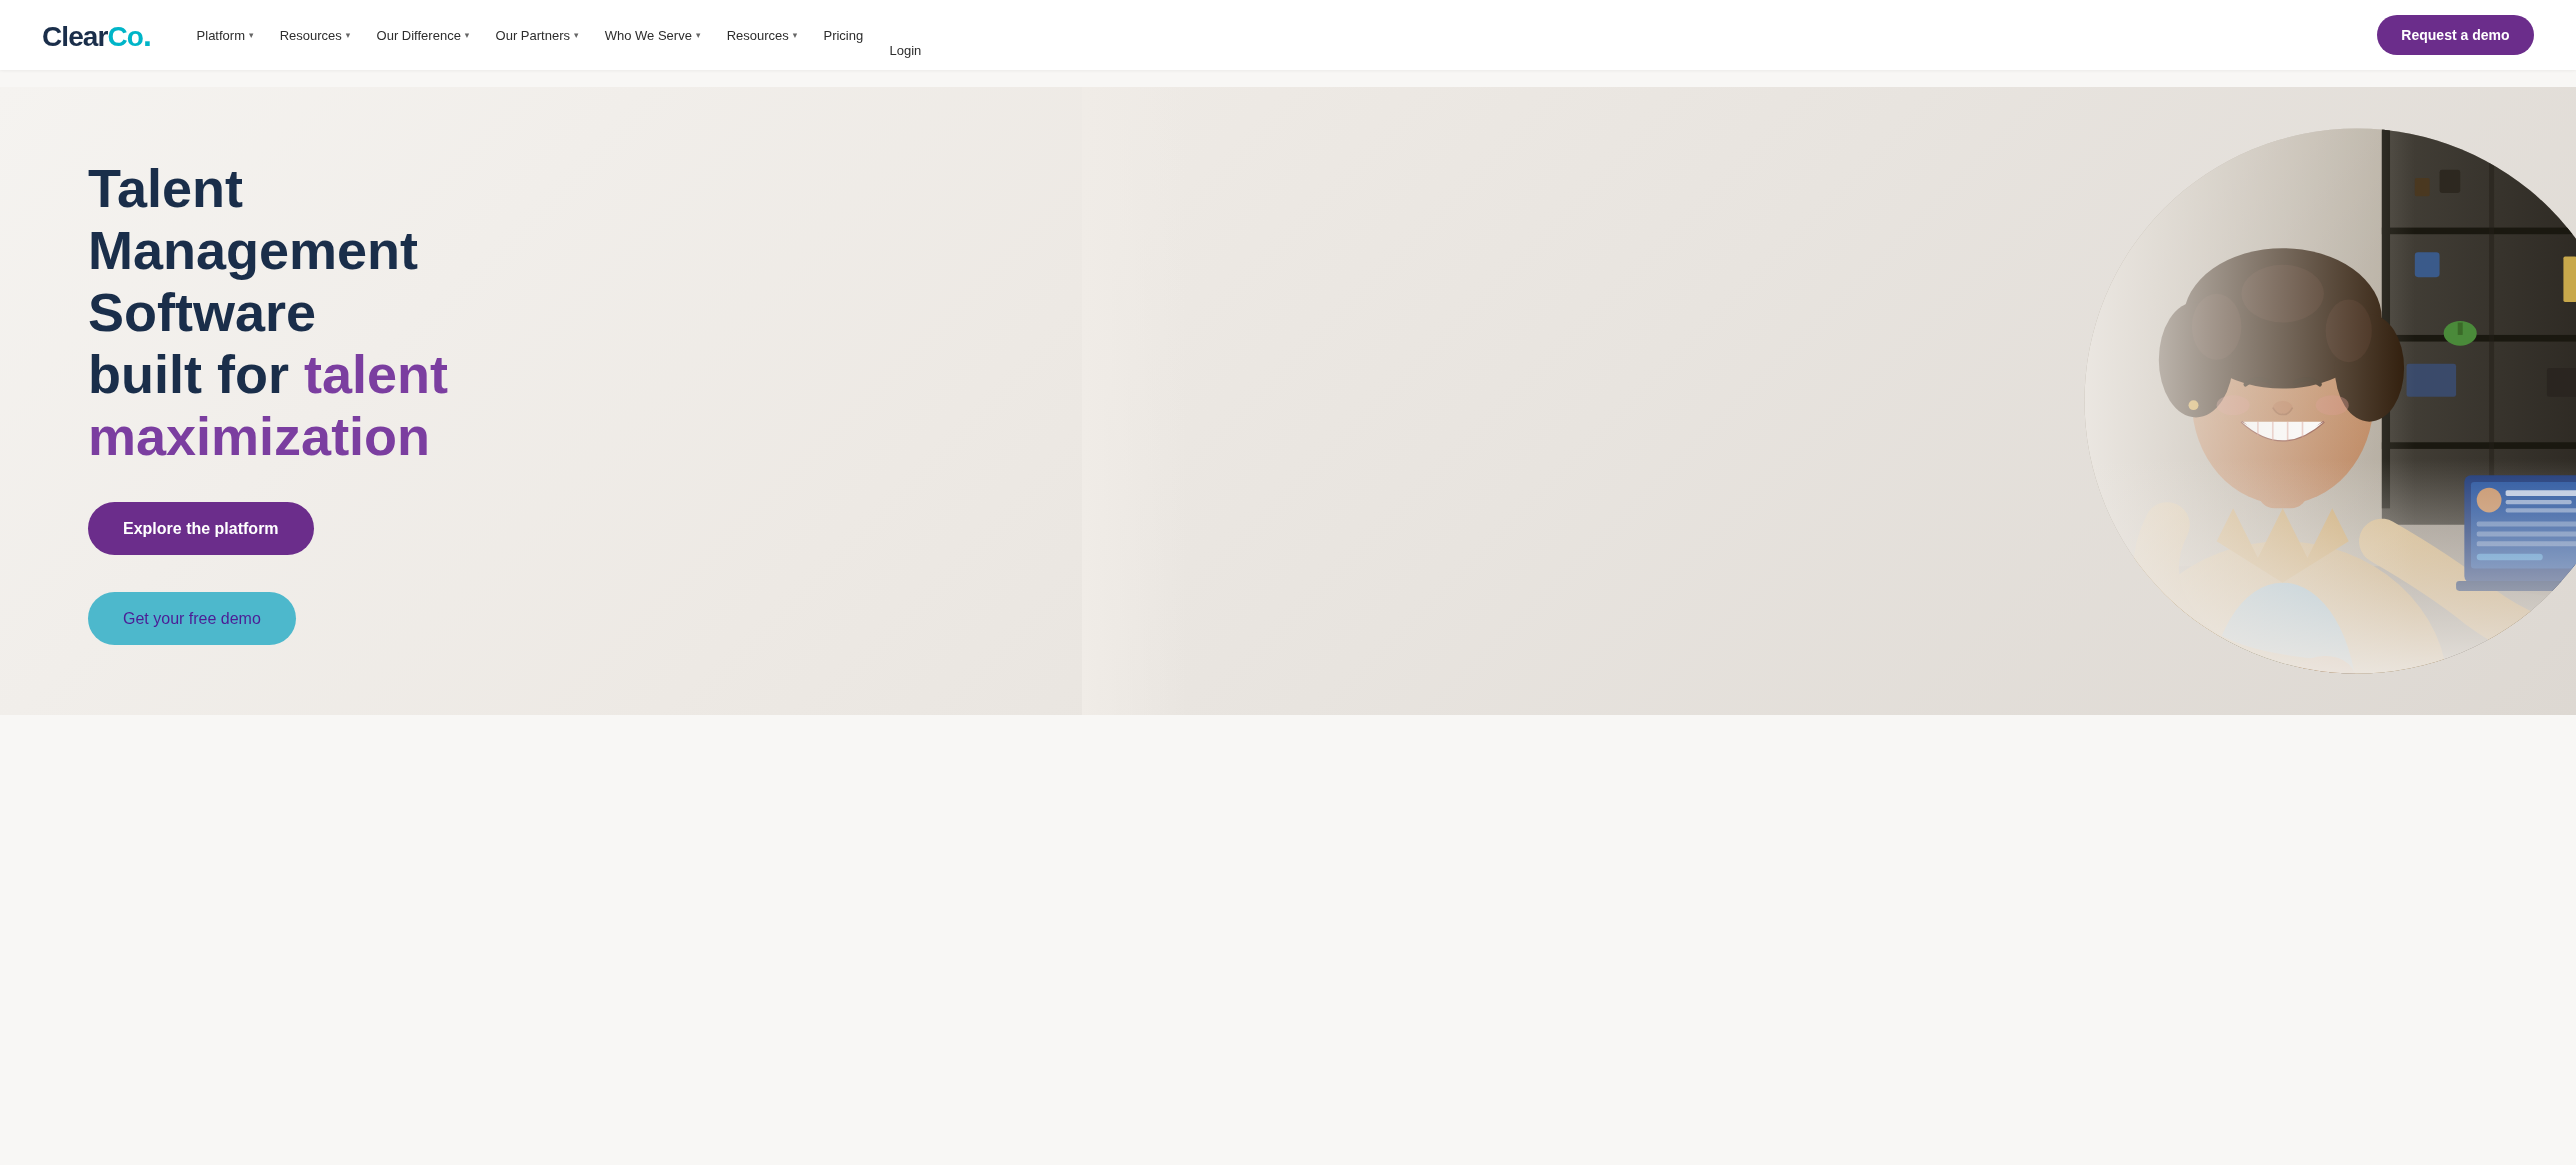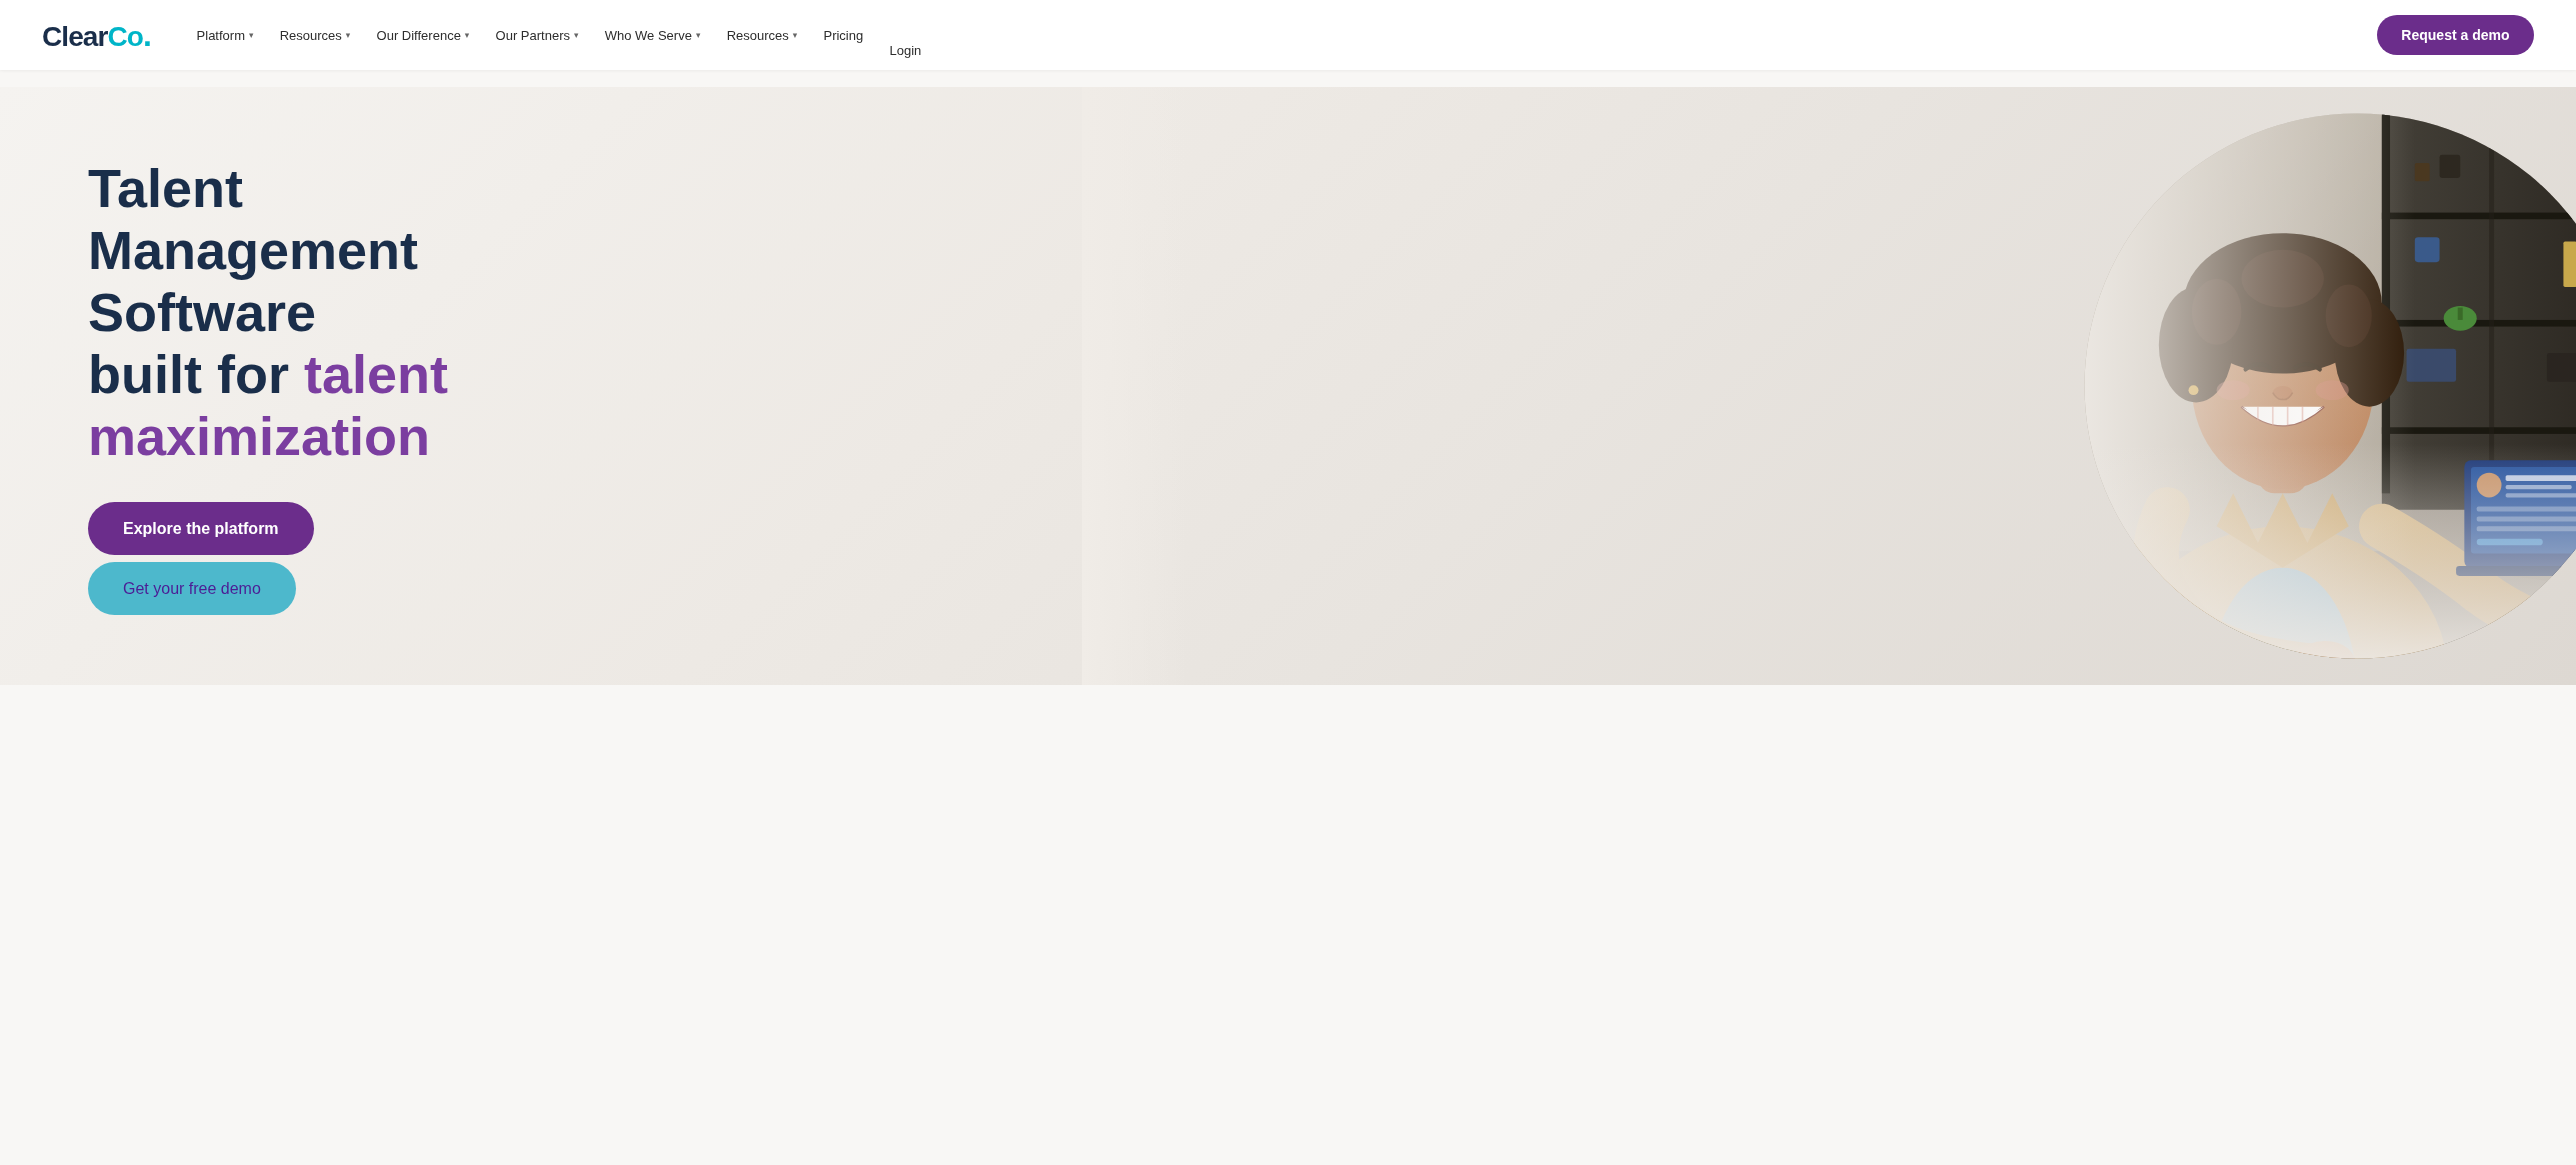--- a/index.html
+++ b/index.html
@@ -125,21 +125,21 @@
       line-height: 1.15;
       margin-bottom: 35px;
     }
 
     .hero-title-highlight {
       color: #7b3ea0;
     }
 
     .hero-buttons {
       display: flex;
-      gap: 7px;
+      gap: 37px;
       align-items: center;
       flex-wrap: wrap;
     }
 
     .btn-explore {
       background: #6b2d8b;
       color: #ffffff;
       border: none;
       border-radius: 35px;
       padding: 17.5px 35px;

